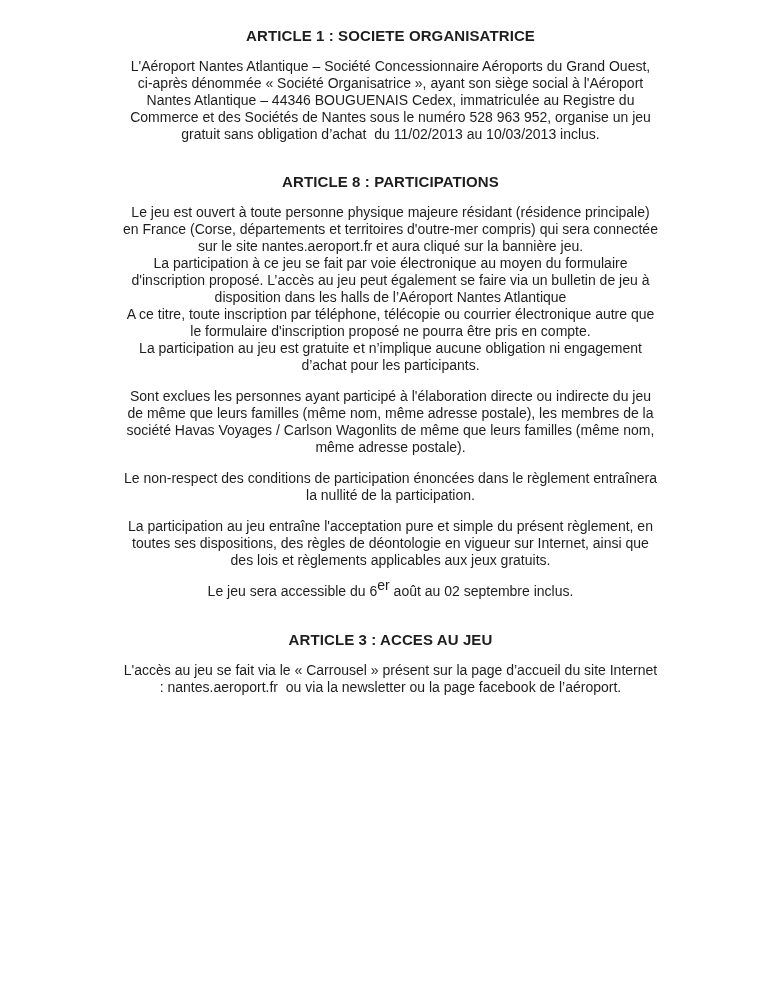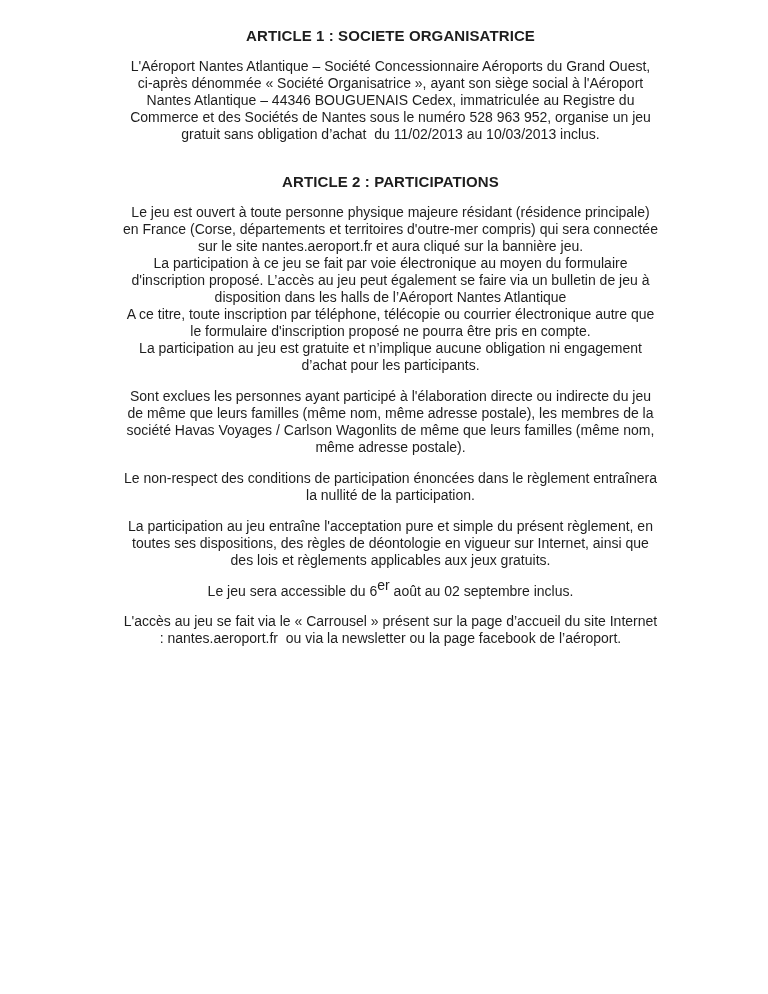--- a/index.html
+++ b/index.html
@@ -74,21 +74,21 @@
       <section>
         <div class="heading h-art1">ARTICLE 1 : SOCIETE ORGANISATRICE</div>
         <p class="para p-first">L'Aéroport Nantes Atlantique – Société Concessionnaire Aéroports du Grand Ouest,
 ci-après dénommée « Société Organisatrice », ayant son siège social à l'Aéroport
 Nantes Atlantique – 44346 BOUGUENAIS Cedex, immatriculée au Registre du
 Commerce et des Sociétés de Nantes sous le numéro 528 963 952, organise un jeu
 gratuit sans obligation d’achat  du 11/02/2013 au 10/03/2013 inclus.</p>
       </section>
 
       <section>
-        <div class="heading h-art2">ARTICLE 2 : PARTICIPATIONS</div>
+        <div class="heading h-art2">ARTICLE 8 : PARTICIPATIONS</div>
         <p class="para p-first">Le jeu est ouvert à toute personne physique majeure résidant (résidence principale)
 en France (Corse, départements et territoires d'outre-mer compris) qui sera connectée
 sur le site nantes.aeroport.fr et aura cliqué sur la bannière jeu.
 La participation à ce jeu se fait par voie électronique au moyen du formulaire
 d'inscription proposé. L’accès au jeu peut également se faire via un bulletin de jeu à
 disposition dans les halls de l’Aéroport Nantes Atlantique
 A ce titre, toute inscription par téléphone, télécopie ou courrier électronique autre que
 le formulaire d'inscription proposé ne pourra être pris en compte.
 La participation au jeu est gratuite et n’implique aucune obligation ni engagement
 d’achat pour les participants.</p>
@@ -98,19 +98,20 @@
 même adresse postale).</p>
         <p class="para p-next">Le non-respect des conditions de participation énoncées dans le règlement entraînera
 la nullité de la participation.</p>
         <p class="para p-next">La participation au jeu entraîne l'acceptation pure et simple du présent règlement, en
 toutes ses dispositions, des règles de déontologie en vigueur sur Internet, ainsi que
 des lois et règlements applicables aux jeux gratuits.</p>
         <p class="para p-next"><span>Le jeu sera accessible du 6</span><sup class="ord">er</sup><span> août au 02 septembre inclus.</span></p>
       </section>
 
       <section>
+        <div class="heading h-art3">ARTICLE 3 : ACCES AU JEU</div>
         <p class="para p-first">L'accès au jeu se fait via le « Carrousel » présent sur la page d’accueil du site Internet
 : nantes.aeroport.fr  ou via la newsletter ou la page facebook de l’aéroport.</p>
       </section>
 
     </div>
   </div>
 </div>
 
 </body></html>

